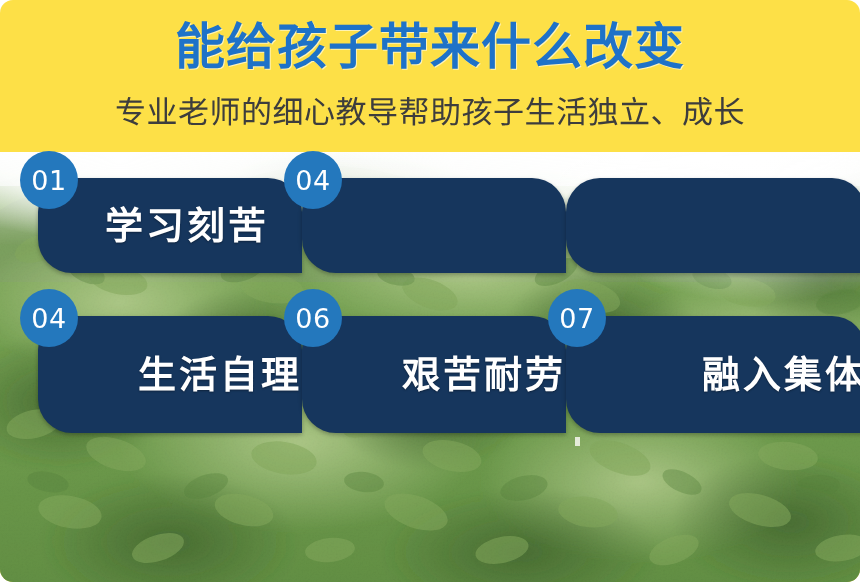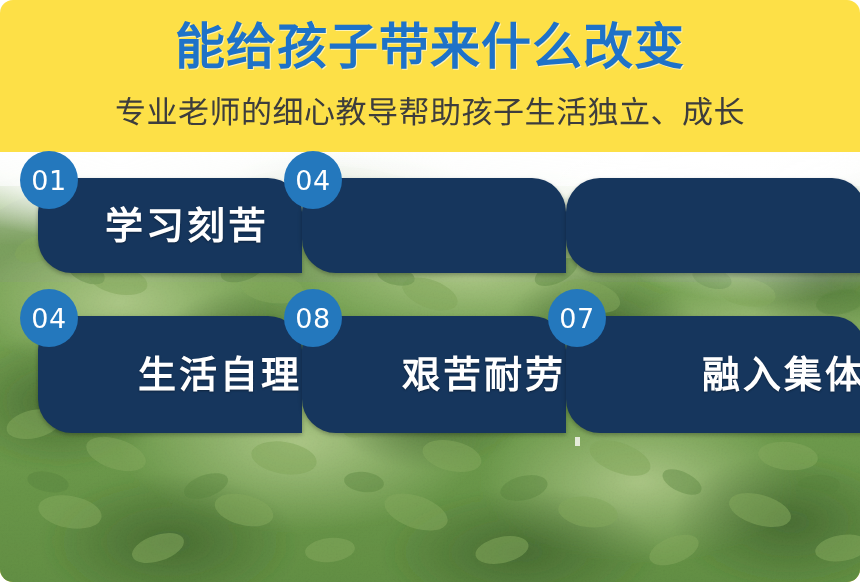--- a/index.html
+++ b/index.html
@@ -311,21 +311,21 @@
     </div>
 
     <div class="card-row row-2">
 
       <div class="card col-1">
         <span class="badge">04</span>
         <span class="card-label">生活自理</span>
       </div>
 
       <div class="card col-2">
-        <span class="badge">08</span>
+        <span class="badge">06</span>
         <span class="card-label">艰苦耐劳</span>
       </div>
 
       <div class="card col-3">
         <span class="badge">07</span>
         <span class="card-label">融入集体</span>
       </div>
 
     </div>
 

